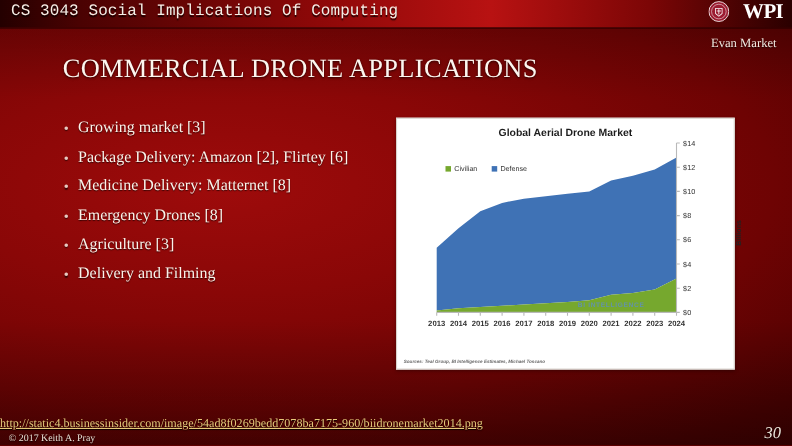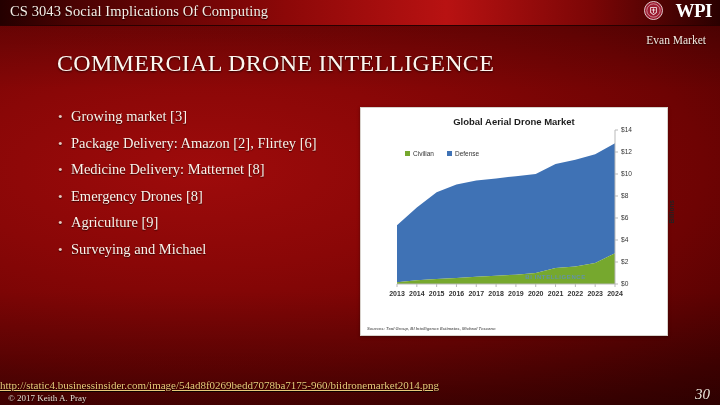--- a/index.html
+++ b/index.html
@@ -28,20 +28,21 @@
     position:absolute; left:0; top:0; width:720px; height:26px;
     background:linear-gradient(to right,#240000 0%, #4a0202 10%, #8d0808 40%, #b81212 62%, #7c0606 82%, #2a0000 100%);
     border-bottom:1px solid #2a0000;
     z-index:6;
   }
   #header-title {
     position:absolute; left:10px; top:3px;
     font-size:14.5px; color:#f6eee6; letter-spacing:.1px;
     text-shadow:0 1px 1px rgba(0,0,0,.8);
     white-space:nowrap;
+    font-family:Liberation Mono, monospace;
   }
   #wpi-logo {
     position:absolute; right:8px; top:1px;
     display:flex; align-items:flex-start; gap:13px;
   }
   #wpi-seal { width:19px; height:19px; display:block; }
   #wpi-word {
     font-size:19px; font-weight:bold; color:#ffffff;
     font-family:"Liberation Serif", serif; letter-spacing:-.5px; line-height:19px;
   }
@@ -158,21 +159,21 @@
         <path d="M14.5 14.5 H25.5 V23.4 L20 28.2 L14.5 23.4 Z" fill="#9b1b30"></path>
         <rect x="19.2" y="15.5" width="1.6" height="10" fill="#ffffff"></rect>
         <rect x="16" y="18.2" width="8" height="1.5" fill="#ffffff"></rect>
       </svg>
       <span id="wpi-word">WPI</span>
     </div>
   </div>
 
   <div id="author">Evan Market</div>
 
-  <div id="slide-title">COMMERCIAL DRONE INTELLIGENCE</div>
+  <div id="slide-title">COMMERCIAL DRONE APPLICATIONS</div>
 
   <div id="bullets">
 
     <div class="bullet">
       <span class="bullet-dot">•</span>
       <span class="bullet-text">Growing market [3]</span>
     </div>
 
     <div class="bullet">
       <span class="bullet-dot">•</span>
@@ -184,26 +185,26 @@
       <span class="bullet-text">Medicine Delivery: Matternet [8]</span>
     </div>
 
     <div class="bullet">
       <span class="bullet-dot">•</span>
       <span class="bullet-text">Emergency Drones [8]</span>
     </div>
 
     <div class="bullet">
       <span class="bullet-dot">•</span>
-      <span class="bullet-text">Agriculture [9]</span>
-    </div>
-
-    <div class="bullet">
-      <span class="bullet-dot">•</span>
-      <span class="bullet-text">Surveying and Michael</span>
+      <span class="bullet-text">Agriculture [3]</span>
+    </div>
+
+    <div class="bullet">
+      <span class="bullet-dot">•</span>
+      <span class="bullet-text">Delivery and Filming</span>
     </div>
 
   </div>
 
   <div id="chart-panel">
     <div id="chart-title">Global Aerial Drone Market</div>
 
     <div id="chart-legend">
       <span class="legend-entry">
         <span class="legend-swatch" id="sw-civ" style="background: rgb(118, 168, 46);"></span>

